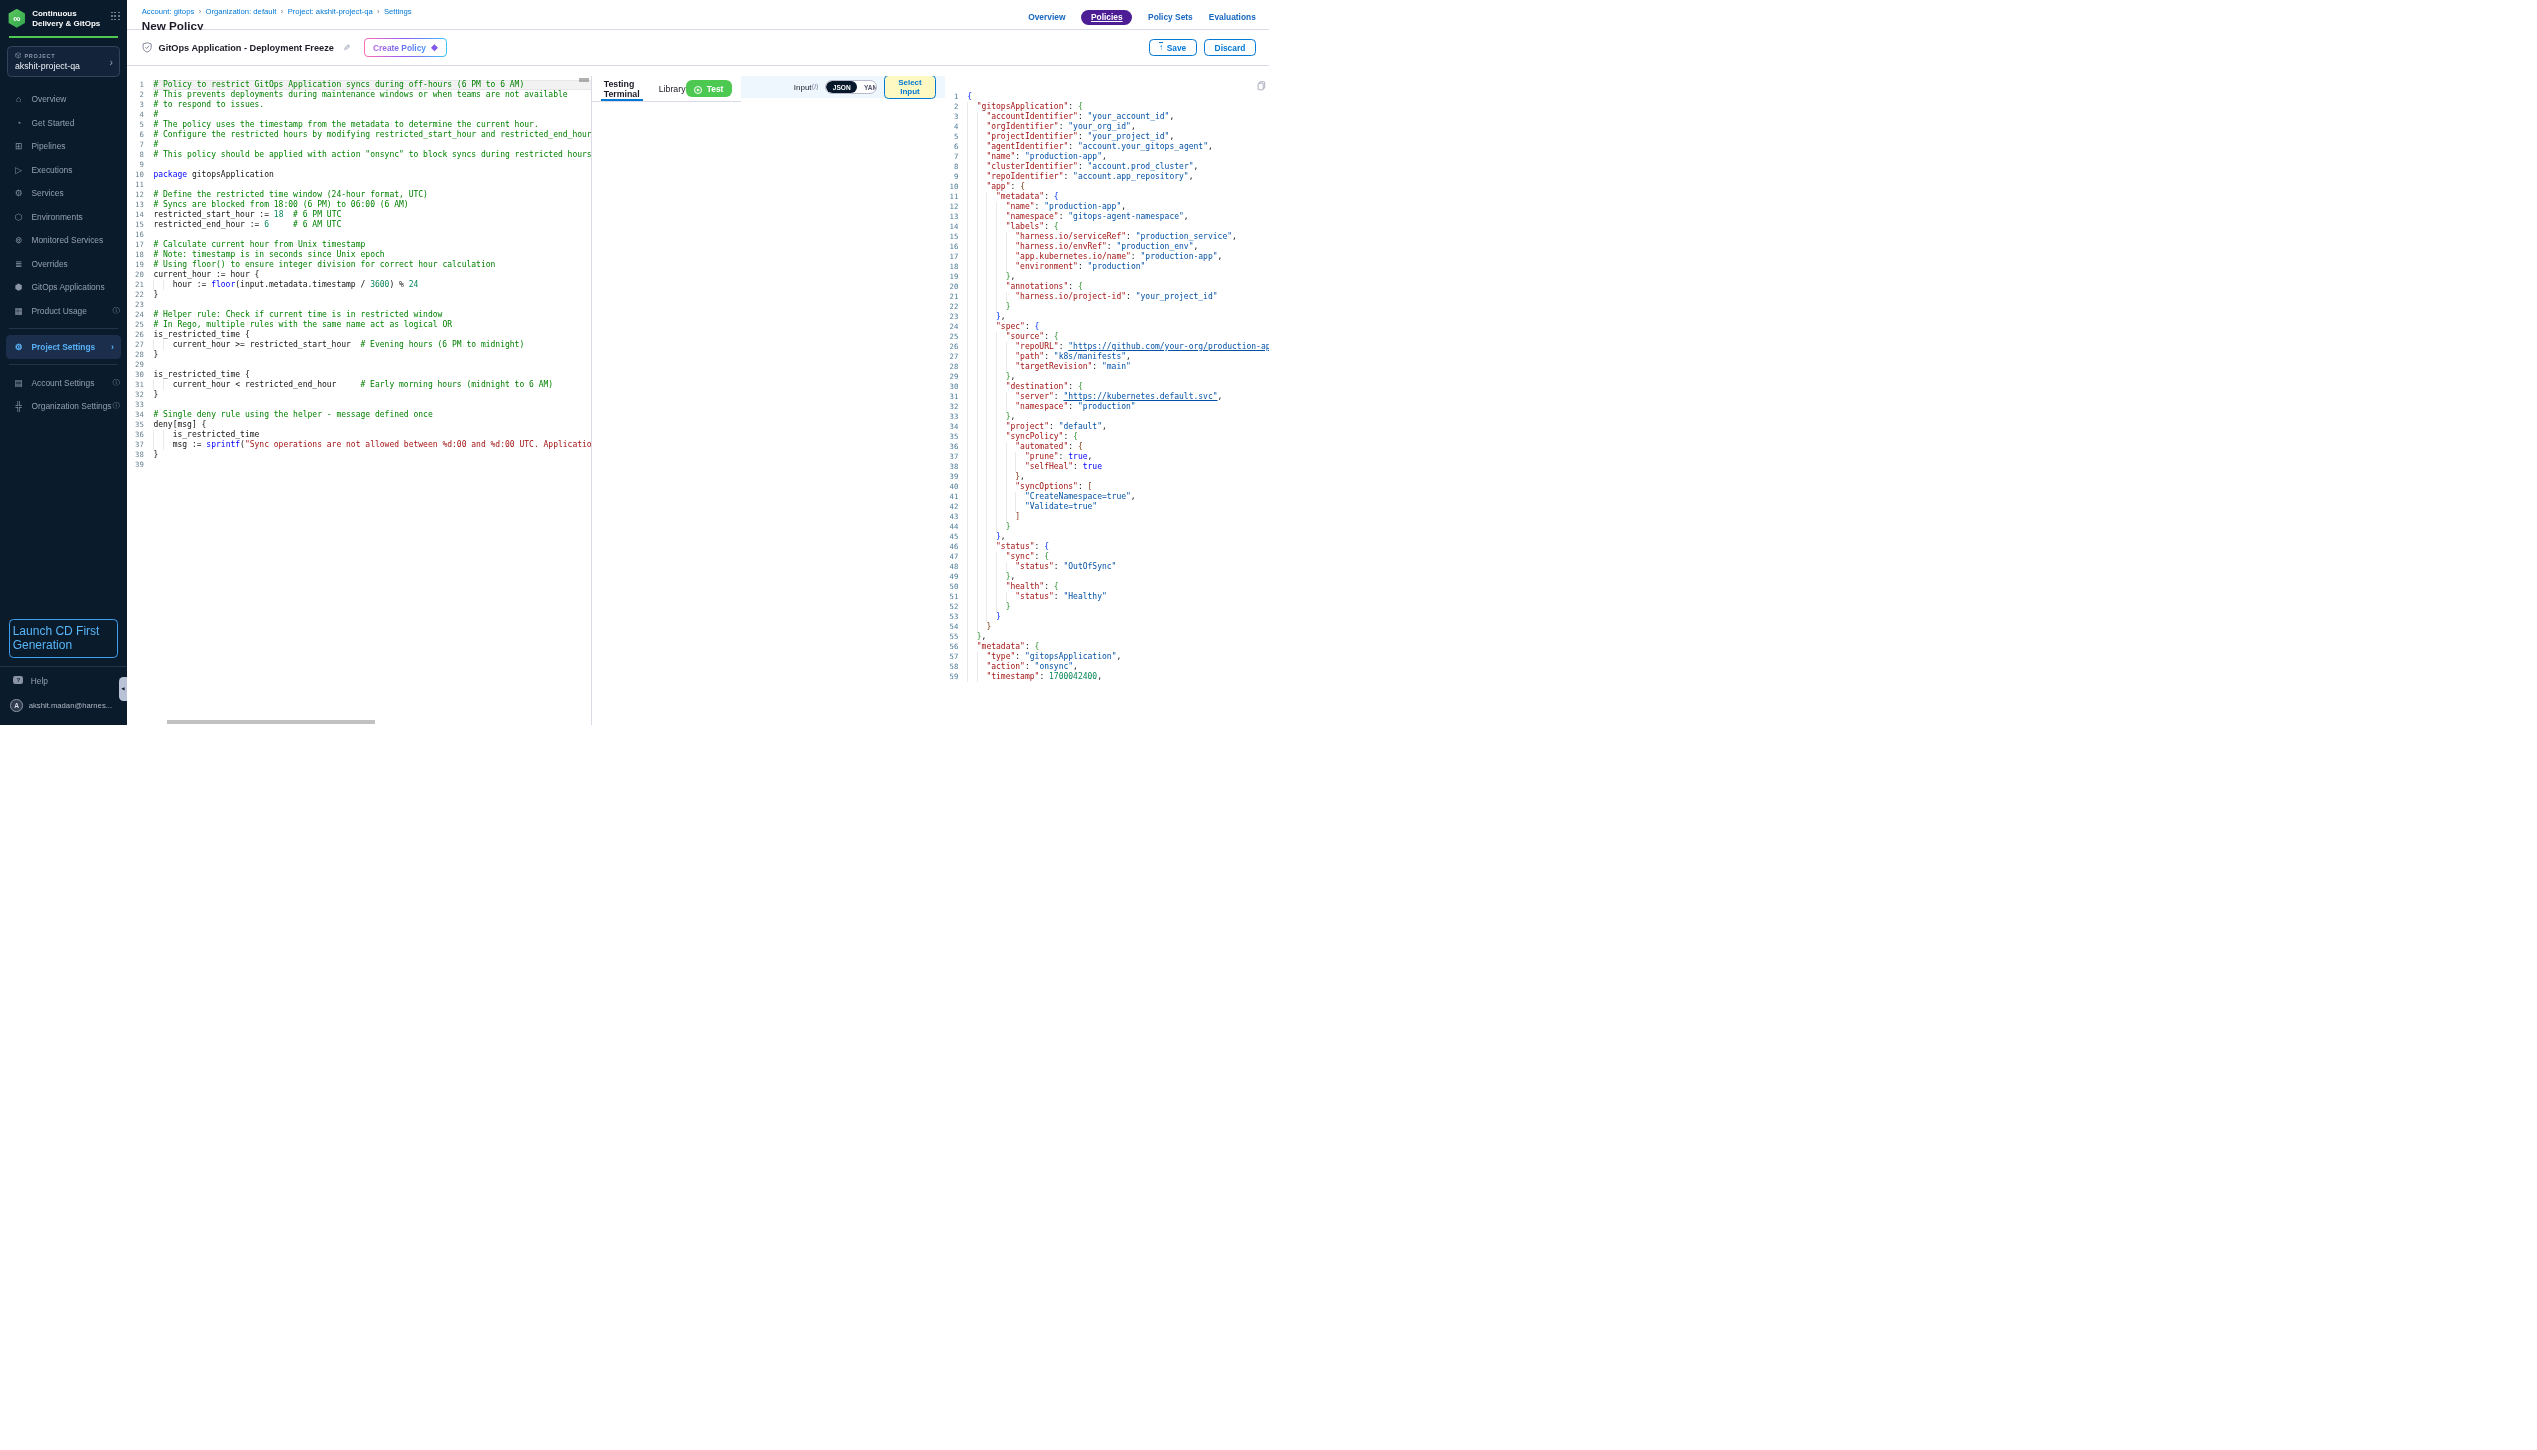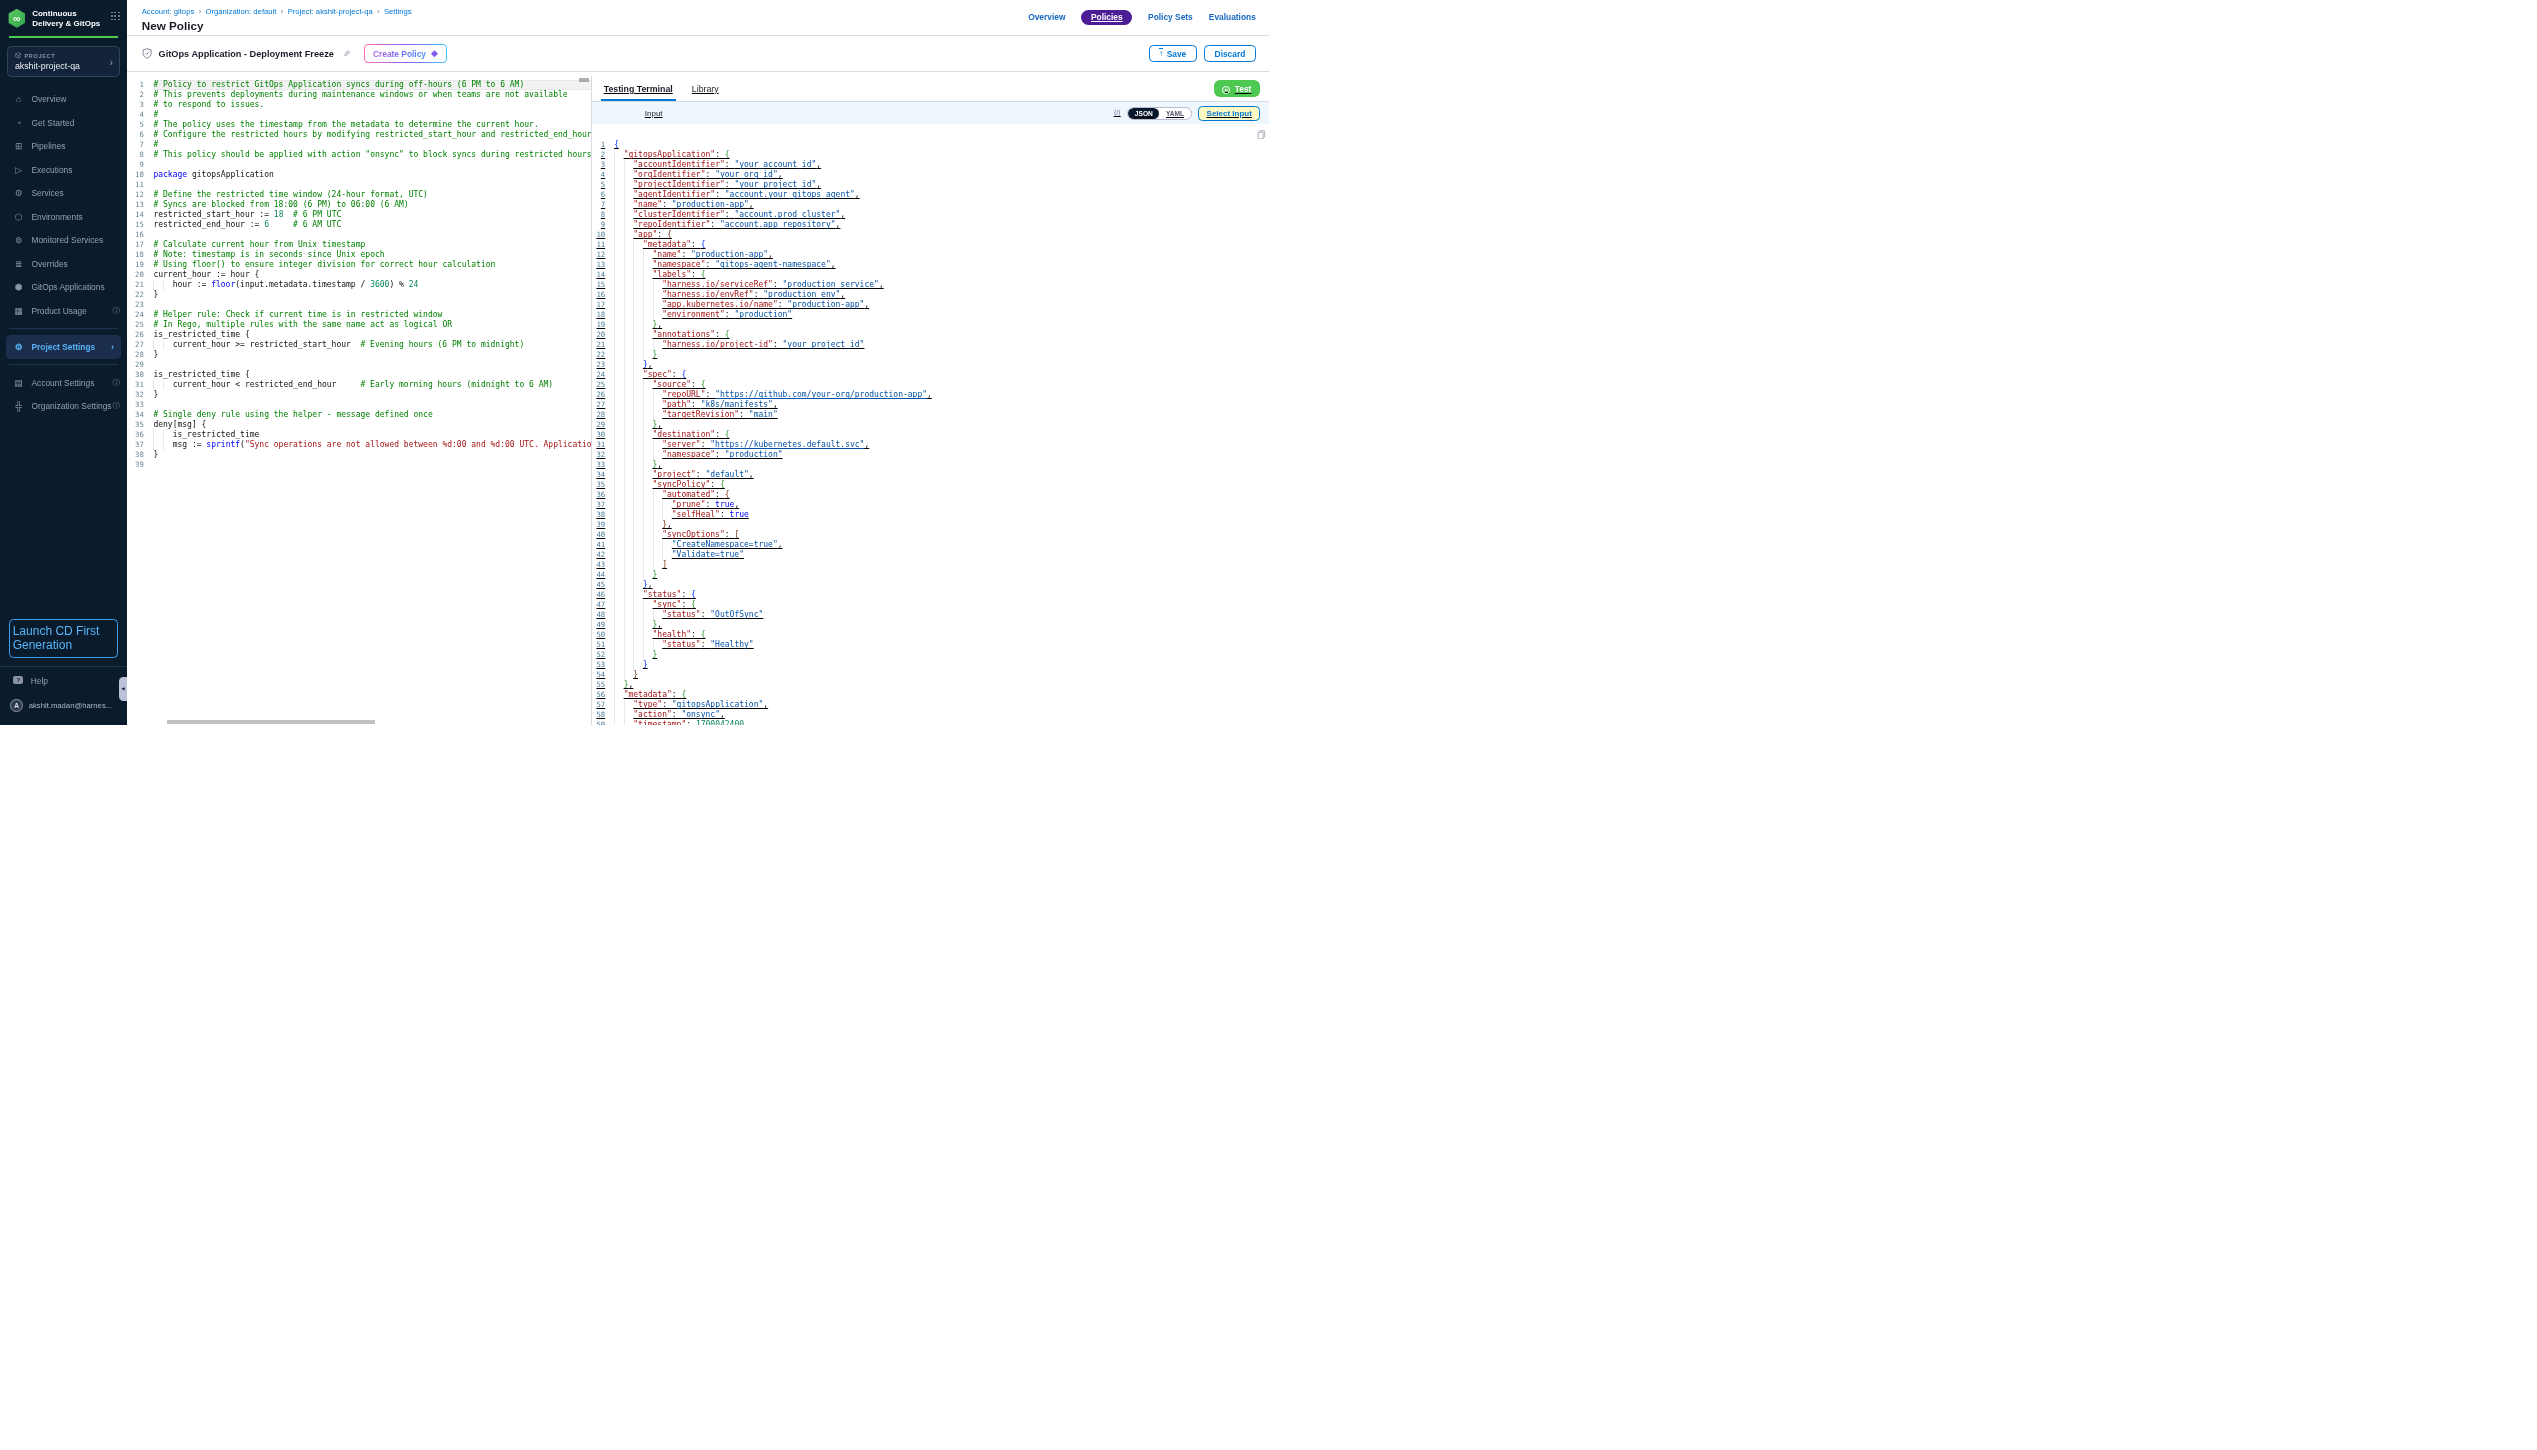--- a/index.html
+++ b/index.html
@@ -30,21 +30,21 @@
   .sidebar-bottom { margin-top:auto; }
   .launch-btn { display:block; margin:0 8.8px 8.8px 8.8px; border:0.7px solid #3f9ff0; border-radius:4.4px; color:#57b6f9; background:transparent; font-size:12px; padding:4.4px 2.9px; text-align:left; width:109px; cursor:pointer; font-family:inherit; }
   .help-row { display:flex; padding:8.8px 13.2px; color:#94a0b1; font-size:8.4px; cursor:pointer; border-top:0.7px solid #22344c; }
   .help-ic { width:10.3px; height:8px; background:#8a94a6; border-radius:2.2px; color:#0a1b2c; font-size:5.9px; font-weight:bold; text-align:center; line-height:8px; margin-right:7.3px; }
   .user-row { display:flex; align-items:center; padding:4.4px 10.3px 13.2px 10.3px; color:#aeb6c2; font-size:7.7px; cursor:pointer; }
   .avatar { width:12.5px; height:12.5px; border-radius:50%; background:#313d4f; border:0.7px solid #8a94a6; color:#d8dee8; font-size:6.6px; font-weight:bold; display:flex; align-items:center; justify-content:center; margin-right:5.9px; flex:0 0 12.5px; }
   .collapse-handle { position:absolute; left:119px; top:677px; width:8px; height:23.5px; background:#b9c2d6; border-radius:4.4px 0 0 4.4px; display:flex; align-items:center; justify-content:center; color:#0a1b2c; font-size:4.4px; cursor:pointer; z-index:6; }
 
   
   .main { position:absolute; left:127px; top:0; right:0; bottom:0; }
-  .page-header { position:relative; height:36px; border-bottom:0.7px solid #d9dae6; padding:6.6px 13.2px 0 14.7px; background:#fff; }
+  .page-header { position:relative; height:30px; border-bottom:0.7px solid #d9dae6; padding:6.6px 13.2px 0 14.7px; background:#fff; }
   .breadcrumb { font-size:7.7px; color:#0278d5; display:flex; gap:4.4px; align-items:center; }
   .breadcrumb a { color:#0278d5; text-decoration:none; cursor:pointer; }
   .breadcrumb .sep { color:#6b6d85; font-size:7.3px; }
   .page-title { font-size:11.7px; font-weight:bold; color:#1c1c28; margin-top:3.7px; }
   .top-nav { position:absolute; right:13.2px; top:9.5px; display:flex; align-items:center; gap:16px; font-size:8.4px; }
   .top-nav a { color:#1667c0; text-decoration:none; font-weight:bold; cursor:pointer; }
   .top-nav .pill { background:#4c1d95; color:#fff; padding:2.9px 9.5px; border-radius:734px;text-decoration:underline; }
 
   
   .toolbar { position:relative; height:36px; border-bottom:0.7px solid #d9dae6; display:flex; align-items:center; padding:0 13.2px 0 14.7px; background:#fff; }
@@ -55,21 +55,21 @@
   .grad-text { background:linear-gradient(90deg,#b85fe8,#6f6bf2,#3e8df8); -webkit-background-clip:text; background-clip:text; color:transparent; }
   .ai-ic { color:#7d53e8; font-size:8.8px; }
   .toolbar-right { margin-left:auto; display:flex; gap:7.3px; }
   .btn-outline { background:#fff; border:0.7px solid #0278d5; color:#0278d5; border-radius:4.4px; padding:2.9px 9.5px; font-size:8.4px; font-weight:bold; cursor:pointer; display:flex; align-items:center; gap:3.7px; font-family:inherit; }
   .save-ic { position:relative; font-size:8px; line-height:7.3px; }
   .save-ic::before { content:''; position:absolute; top:-1.5px; left:0; right:0; height:1.1px; background:#0278d5; }
 
   
   .split { position:absolute; top:76px; left:0; right:0; bottom:0; display:flex; }
   .code-pane { width:465px; flex:0 0 465px; border-right:0.7px solid #d9dae6; position:relative; background:#fff; overflow:hidden; }
-  .right-pane { flex:1; display:flex; flex-direction:column; background:#fff; overflow:hidden;text-decoration:underline; }
+  .right-pane { flex:1; display:flex; flex-direction:row; background:#fff; overflow:hidden; }
 
   
   .mono { font-family:"DejaVu Sans Mono", monospace; font-size:8px; }
   .cl { display:flex; height:10px; line-height:10px; white-space:pre; }
   .ln { flex:0 0 25px; text-align:right; padding-right:9.5px; color:#66808f; font-size:7.3px; user-select:none; }
   .cc { flex:1; color:#111; }
   .cl.cur .cc { background:#f2f2f2; box-shadow:inset 0 0.7px #e4e4e4, inset 0 -0.7px #e4e4e4; }
   .ig { display:inline-block; width:2ch; height:10px; box-shadow:inset 0.7px 0 #e2e2e2; vertical-align:top; }
   .c-com { color:#008000; }
   .c-kw { color:#0000ff; }

